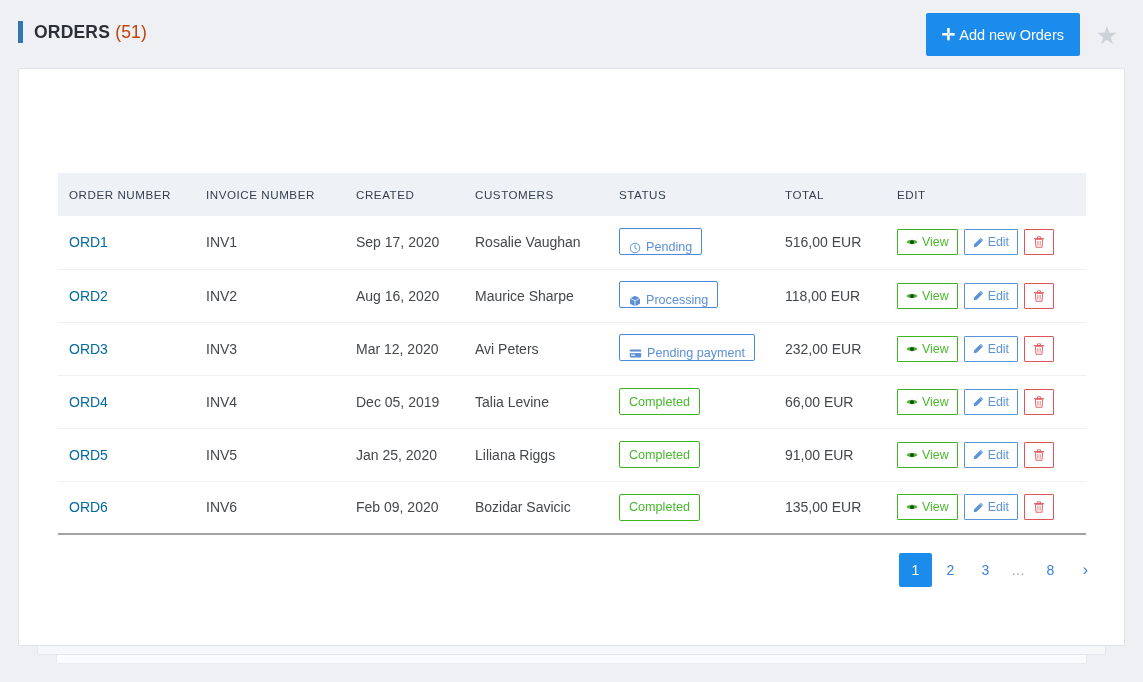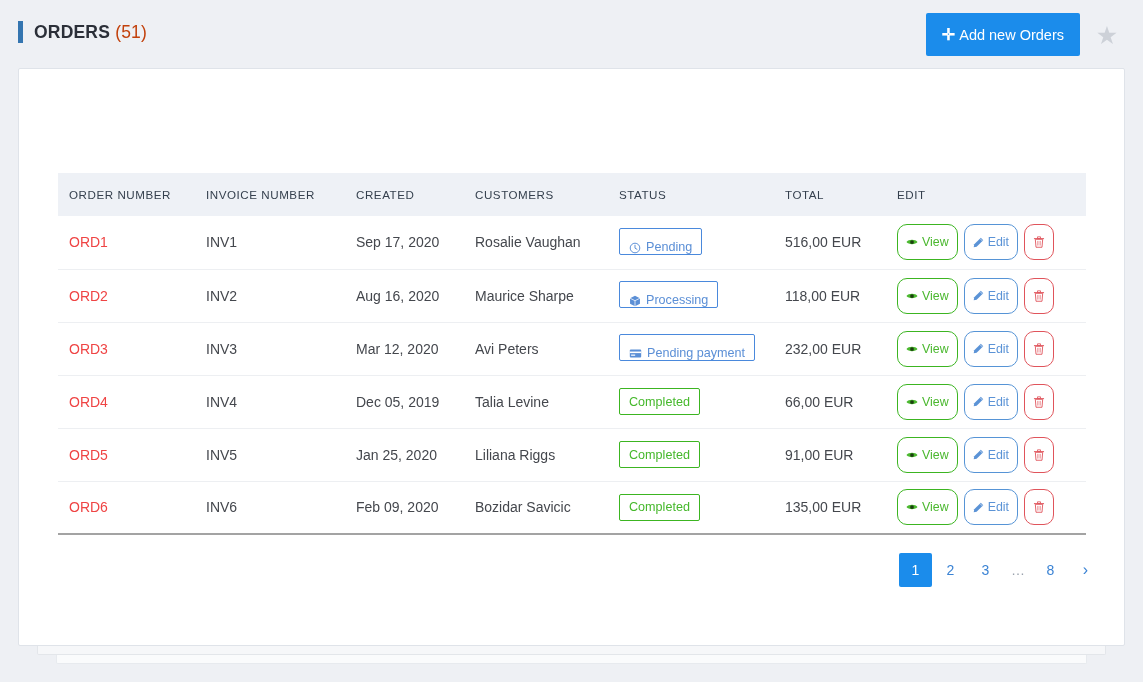--- a/index.html
+++ b/index.html
@@ -211,21 +211,21 @@
 
   .col-order    { width: 148px; }
   .col-invoice  { width: 150px; }
   .col-created  { width: 119px; }
   .col-customer { width: 144px; }
   .col-status   { width: 166px; }
   .col-total    { width: 112px; }
   .col-edit     { width: 189px; }
 
   .order-link {
-    color: #ef4444;
+    color: #0369a1;
     text-decoration: none;
     font-size: 14px;
     cursor: pointer;
   }
   .cell-plain { color: #44474d; font-size: 14px; }
   .cell-total { color: #5a5e66; font-size: 14.5px; }
 
   
   .badge {
     display: inline-flex;
@@ -250,24 +250,24 @@
   }
   .badge svg { display: block; flex: none; }
 
   
   .actions { display: flex; align-items: center; gap: 6px; }
   .btn-act {
     display: inline-flex;
     align-items: center;
     justify-content: center;
     gap: 4px;
-    height: 36px;
+    height: 26px;
     padding: 0 8px;
     background: #ffffff;
-    border-radius: 10px;
+    border-radius: 1px;
     font-size: 12.4px;
     cursor: pointer;
     white-space: nowrap;
   }
   .btn-view {
     border: 1px solid #3cb521;
     color: #4bb82f;
     min-width: 58px;
   }
   .btn-edit {

